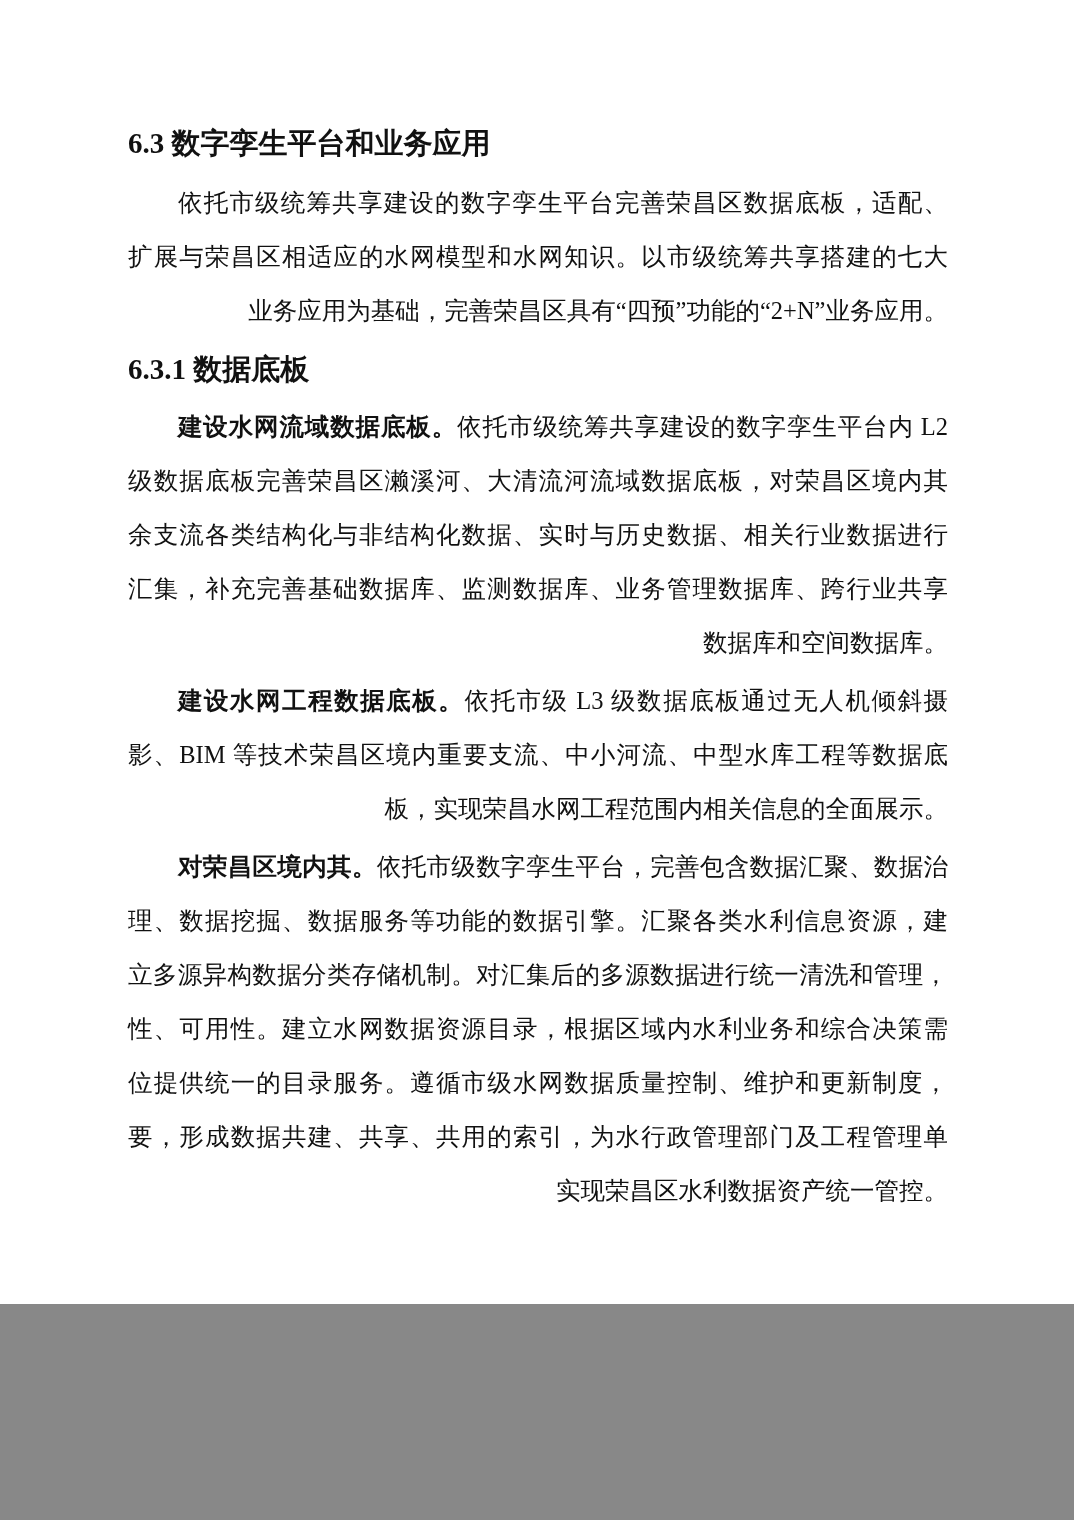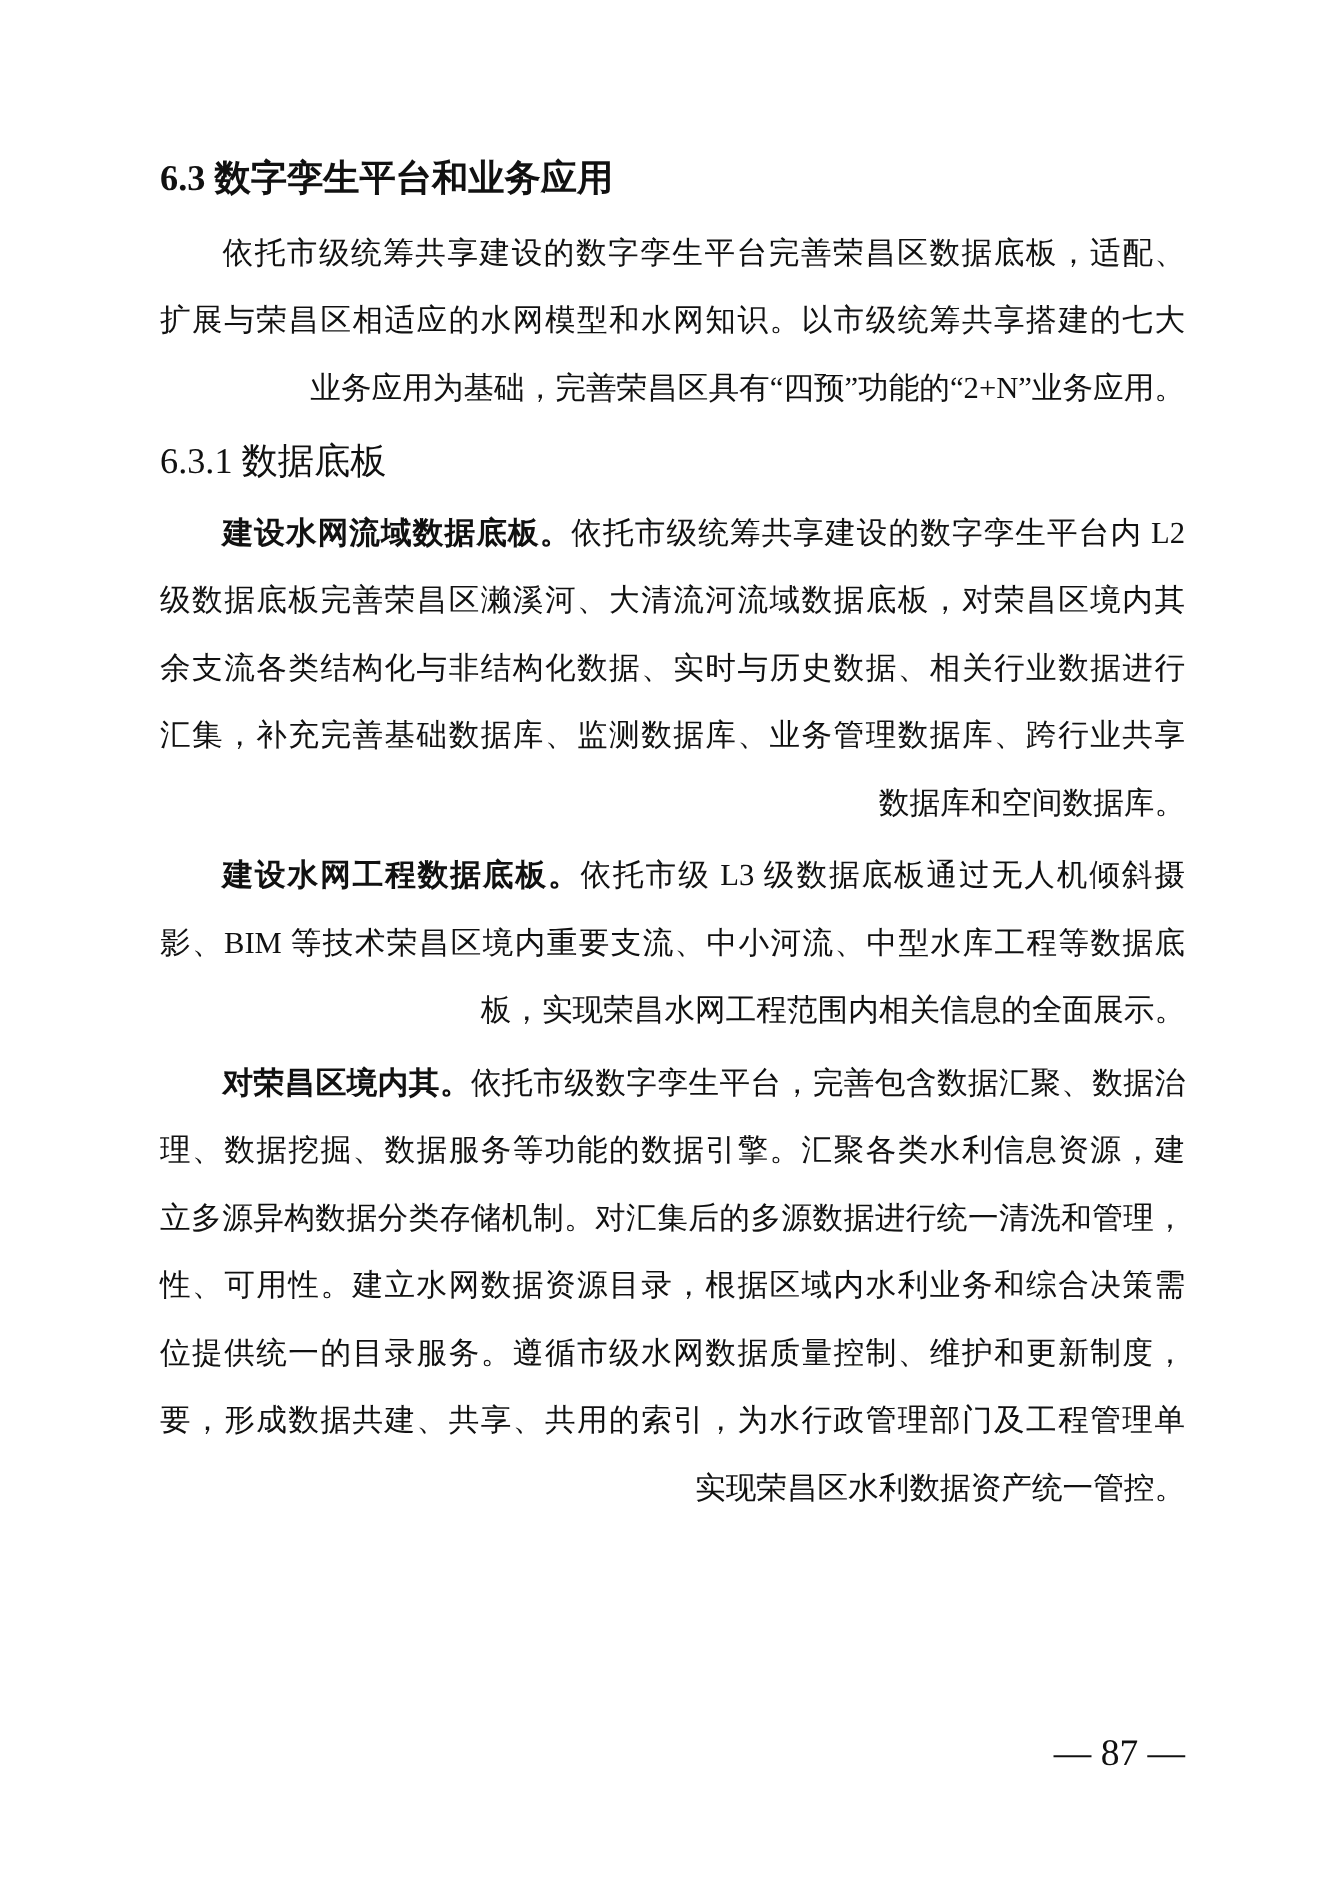--- a/index.html
+++ b/index.html
@@ -1,20 +1,20 @@
 <!DOCTYPE html>
 <html><head>
 <meta charset="utf-8">
 <style>
   * { margin: 0; padding: 0; box-sizing: border-box; }
   html, body { background: #888; }
   .page {
     position: relative;
     width: 1074px;
-    height: 1520px;
+    height: 1304px;
     margin: 0 auto;
     background: #ffffff;
     color: #111111;
     font-family: "Liberation Serif", "DejaVu Serif", serif;
     overflow: hidden;
   }
   .content {
     position: absolute;
     left: 128px;
     top: 116px;
@@ -32,21 +32,21 @@
   }
   .indent { text-indent: 50px; }
   .h63 {
     font-size: 29px;
     font-weight: bold;
     line-height: 54px;
     margin: 0 0 6px 0;
   }
   .h631 {
     font-size: 29px;
-    font-weight: normal;
+    font-weight: bold;
     line-height: 54px;
     margin: 4px 0 4px 0;
   }
   .para { margin: 0; }
   .para.gap { margin-top: 4px; }
   .lead { font-weight: bold; margin-top: 12px; }
   .page-num {
     position: absolute;
     top: 1386px;
     right: 126px;

